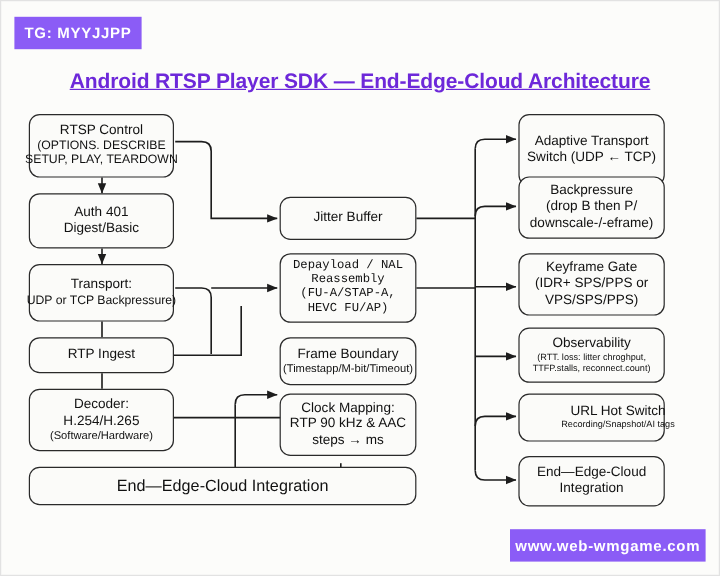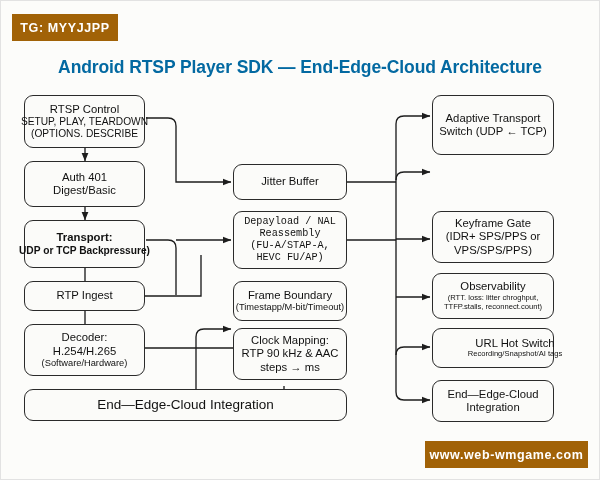--- a/index.html
+++ b/index.html
@@ -21,21 +21,21 @@
     left: 0; top: 0;
     width: 600px; height: 480px;
     box-sizing: border-box;
     border: 1px solid #e2e2e2;
     pointer-events: none;
   }
 
   
   .wm {
     position: absolute;
-    background: #a16207;
+    background: #8b5cf6;
     color: #ffffff;
     font-weight: bold;
     letter-spacing: 0.6px;
     display: flex;
     align-items: center;
     justify-content: center;
     white-space: nowrap;
   }
   #wm-top {
     left: 12px; top: 14px;
@@ -50,21 +50,22 @@
 
   
   #title {
     position: absolute;
     left: 0; top: 57px;
     width: 600px;
     text-align: center;
     font-size: 17.5px;
     font-weight: bold;
     letter-spacing: -0.1px;
-    color: #0369a1;
+    color: #6d28d9;
+    text-decoration: underline;
   }
 
   
   #wires {
     position: absolute;
     left: 0; top: 0;
     width: 600px; height: 480px;
   }
 
   
@@ -138,30 +139,30 @@
       <path d="M396,180 Q396,172 404,172 L430,172" marker-end="url(#ah)"></path>
       <path d="M396,239 L430,239" marker-end="url(#ah)"></path>
       <path d="M396,297 L430,297" marker-end="url(#ah)"></path>
       <path d="M396,355 Q396,347 404,347 L430,347" marker-end="url(#ah)"></path>
       <path d="M396,392 Q396,400 404,400 L430,400" marker-end="url(#ah)"></path>
     </g>
   </svg>
 
   <div class="node" style="left:24px; top:95px; width:121px; height:53px;">
     <span class="ln l1">RTSP Control</span>
+    <span class="ln l2">(OPTIONS. DESCRIBE</span>
     <span class="ln l2">SETUP, PLAY, TEARDOWN</span>
-    <span class="ln l2">(OPTIONS. DESCRIBE</span>
   </div>
 
   <div class="node" style="left:24px; top:161px; width:121px; height:46px;">
     <span class="ln l1">Auth 401</span>
     <span class="ln l1">Digest/Basic</span>
   </div>
 
-  <div class="node" style="left:24px; top:220px; width:121px; height:48px;font-weight:bold;">
+  <div class="node" style="left:24px; top:220px; width:121px; height:48px;">
     <span class="ln l1">Transport:</span>
     <span class="ln l2">UDP or TCP Backpressure)</span>
   </div>
 
   <div class="node" style="left:24px; top:281px; width:121px; height:30px;">
     <span class="ln l1">RTP Ingest</span>
   </div>
 
   <div class="node" style="left:24px; top:324px; width:121px; height:52px;">
     <span class="ln l1">Decoder:</span>
@@ -189,20 +190,25 @@
     <span class="ln l1">Clock Mapping:</span>
     <span class="ln l1">RTP 90 kHz &amp; AAC</span>
     <span class="ln l1">steps → ms</span>
   </div>
 
   <div class="node" style="left:432px; top:95px; width:122px; height:60px;">
     <span class="ln l1">Adaptive Transport</span>
     <span class="ln l1">Switch (UDP ← TCP)</span>
   </div>
 
+  <div class="node" style="left:432px; top:147px; width:122px; height:52px;">
+    <span class="ln l1">Backpressure</span>
+    <span class="ln l1">(drop B then P/</span>
+    <span class="ln l1">downscale-/-eframe)</span>
+  </div>
 
   <div class="node" style="left:432px; top:211px; width:122px; height:52px;">
     <span class="ln l1">Keyframe Gate</span>
     <span class="ln l1">(IDR+ SPS/PPS or</span>
     <span class="ln l1">VPS/SPS/PPS)</span>
   </div>
 
   <div class="node" style="left:432px; top:273px; width:122px; height:46px;">
     <span class="ln l1">Observability</span>
     <span class="ln tiny">(RTT. loss: litter chroghput,</span>

